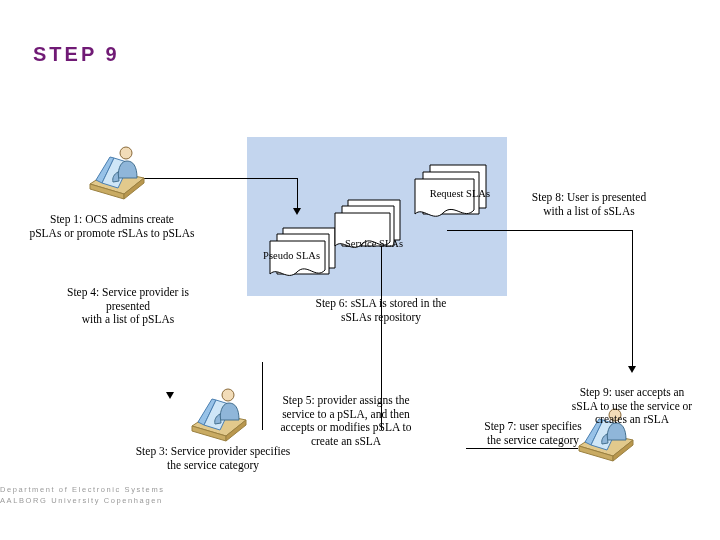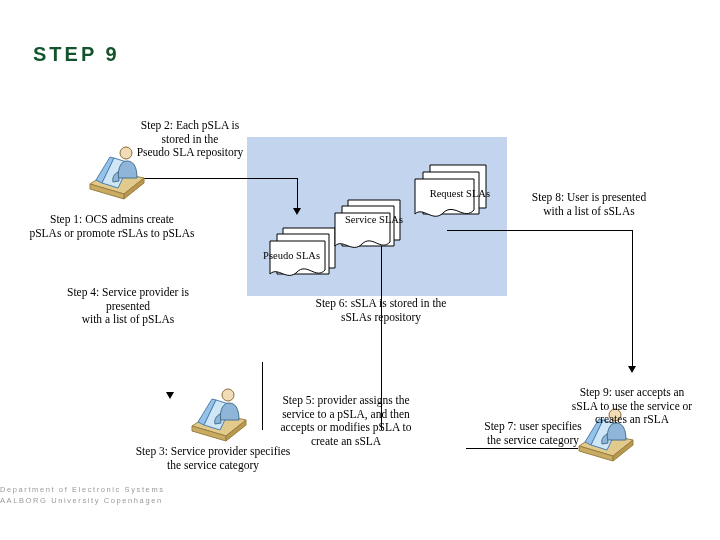--- a/index.html
+++ b/index.html
@@ -16,21 +16,21 @@
     font-family: "Liberation Serif", serif;
   }
   #slide-title {
     position: absolute;
     left: 33px;
     top: 43px;
     font-family: "Liberation Sans", sans-serif;
     font-size: 20px;
     font-weight: bold;
     letter-spacing: 3px;
-    color: #14532d;
+    color: #701a75;
     white-space: nowrap;
     text-align: right;
   }
   .diagram {
     position: absolute;
     left: 0;
     top: 100px;
     width: 720px;
     height: 390px;
   }
@@ -137,21 +137,21 @@
       </svg>
       <div class="doc-label" style="top:32px; left:-6px; width:74px;">Pseudo SLAs</div>
     </div>
 
     <div class="stack" style="left:334px; top:90px; width:74px; height:68px;">
       <svg width="74" height="68" viewBox="0 0 74 68">
         <path d="M14 10 H66 V50 H14 Z" fill="#ffffff" stroke="#000" stroke-width="1"></path>
         <path d="M8 16 H60 V56 H8 Z" fill="#ffffff" stroke="#000" stroke-width="1"></path>
         <path d="M1 23 H56 V52 C47 62 38 44 28 54 C18 64 9 48 1 56 Z" fill="#ffffff" stroke="#000" stroke-width="1"></path>
       </svg>
-      <div class="doc-label" style="top:24px; left:-5px; width:74px;">Service SLAs</div>
+      <div class="doc-label" style="top:48px; left:-5px; width:74px;">Service SLAs</div>
     </div>
 
     <div class="stack" style="left:414px; top:58px; width:80px; height:70px;">
       <svg width="80" height="70" viewBox="0 0 80 70">
         <path d="M16 7 H72 V50 H16 Z" fill="#ffffff" stroke="#000" stroke-width="1"></path>
         <path d="M9 14 H65 V56 H9 Z" fill="#ffffff" stroke="#000" stroke-width="1"></path>
         <path d="M1 21 H60 V52 C50 63 40 44 29 55 C19 65 9 48 1 56 Z" fill="#ffffff" stroke="#000" stroke-width="1"></path>
       </svg>
       <div class="doc-label" style="top:30px; left:-4px; width:80px;">Request SLAs</div>
     </div>
@@ -188,23 +188,20 @@
         <polygon points="4,40 4,45 38,55 38,50" fill="#c9ab63" stroke="#9a8040" stroke-width="1"></polygon>
         <polygon points="38,50 38,55 58,39 58,34" fill="#b9974e" stroke="#9a8040" stroke-width="1"></polygon>
         <polygon points="10,36 24,13 28,14 16,39" fill="#97c2e8" stroke="#4b7fb0" stroke-width="1"></polygon>
         <polygon points="16,39 28,14 44,19 32,44" fill="#cfe6f7" stroke="#4b7fb0" stroke-width="1"></polygon>
         <circle cx="40" cy="9" r="6" fill="#f2dcb8" stroke="#8a6a3a" stroke-width="1"></circle>
         <path d="M32 34 C32 22 36 17 41 17 C47 17 51 22 51 34 Z" fill="#8fb6d9" stroke="#44708f" stroke-width="1"></path>
         <path d="M32 28 C28 30 26 34 27 38 L33 37 Z" fill="#8fb6d9" stroke="#44708f" stroke-width="1"></path>
       </svg>
     </div>
 
-    <div class="lbl" style="left:128px; top:19px; width:124px;">Step 2: Each pSLA is
-stored in the
-Pseudo SLA repository</div>
 
     <div class="lbl" style="left:14px; top:113px; width:196px;">Step 1: OCS admins create
 pSLAs or promote rSLAs to pSLAs</div>
 
     <div class="lbl" style="left:38px; top:186px; width:180px;">Step 4: Service provider is
 presented
 with a list of pSLAs</div>
 
     <div class="lbl" style="left:120px; top:345px; width:186px;">Step 3: Service provider specifies
 the service category</div>

